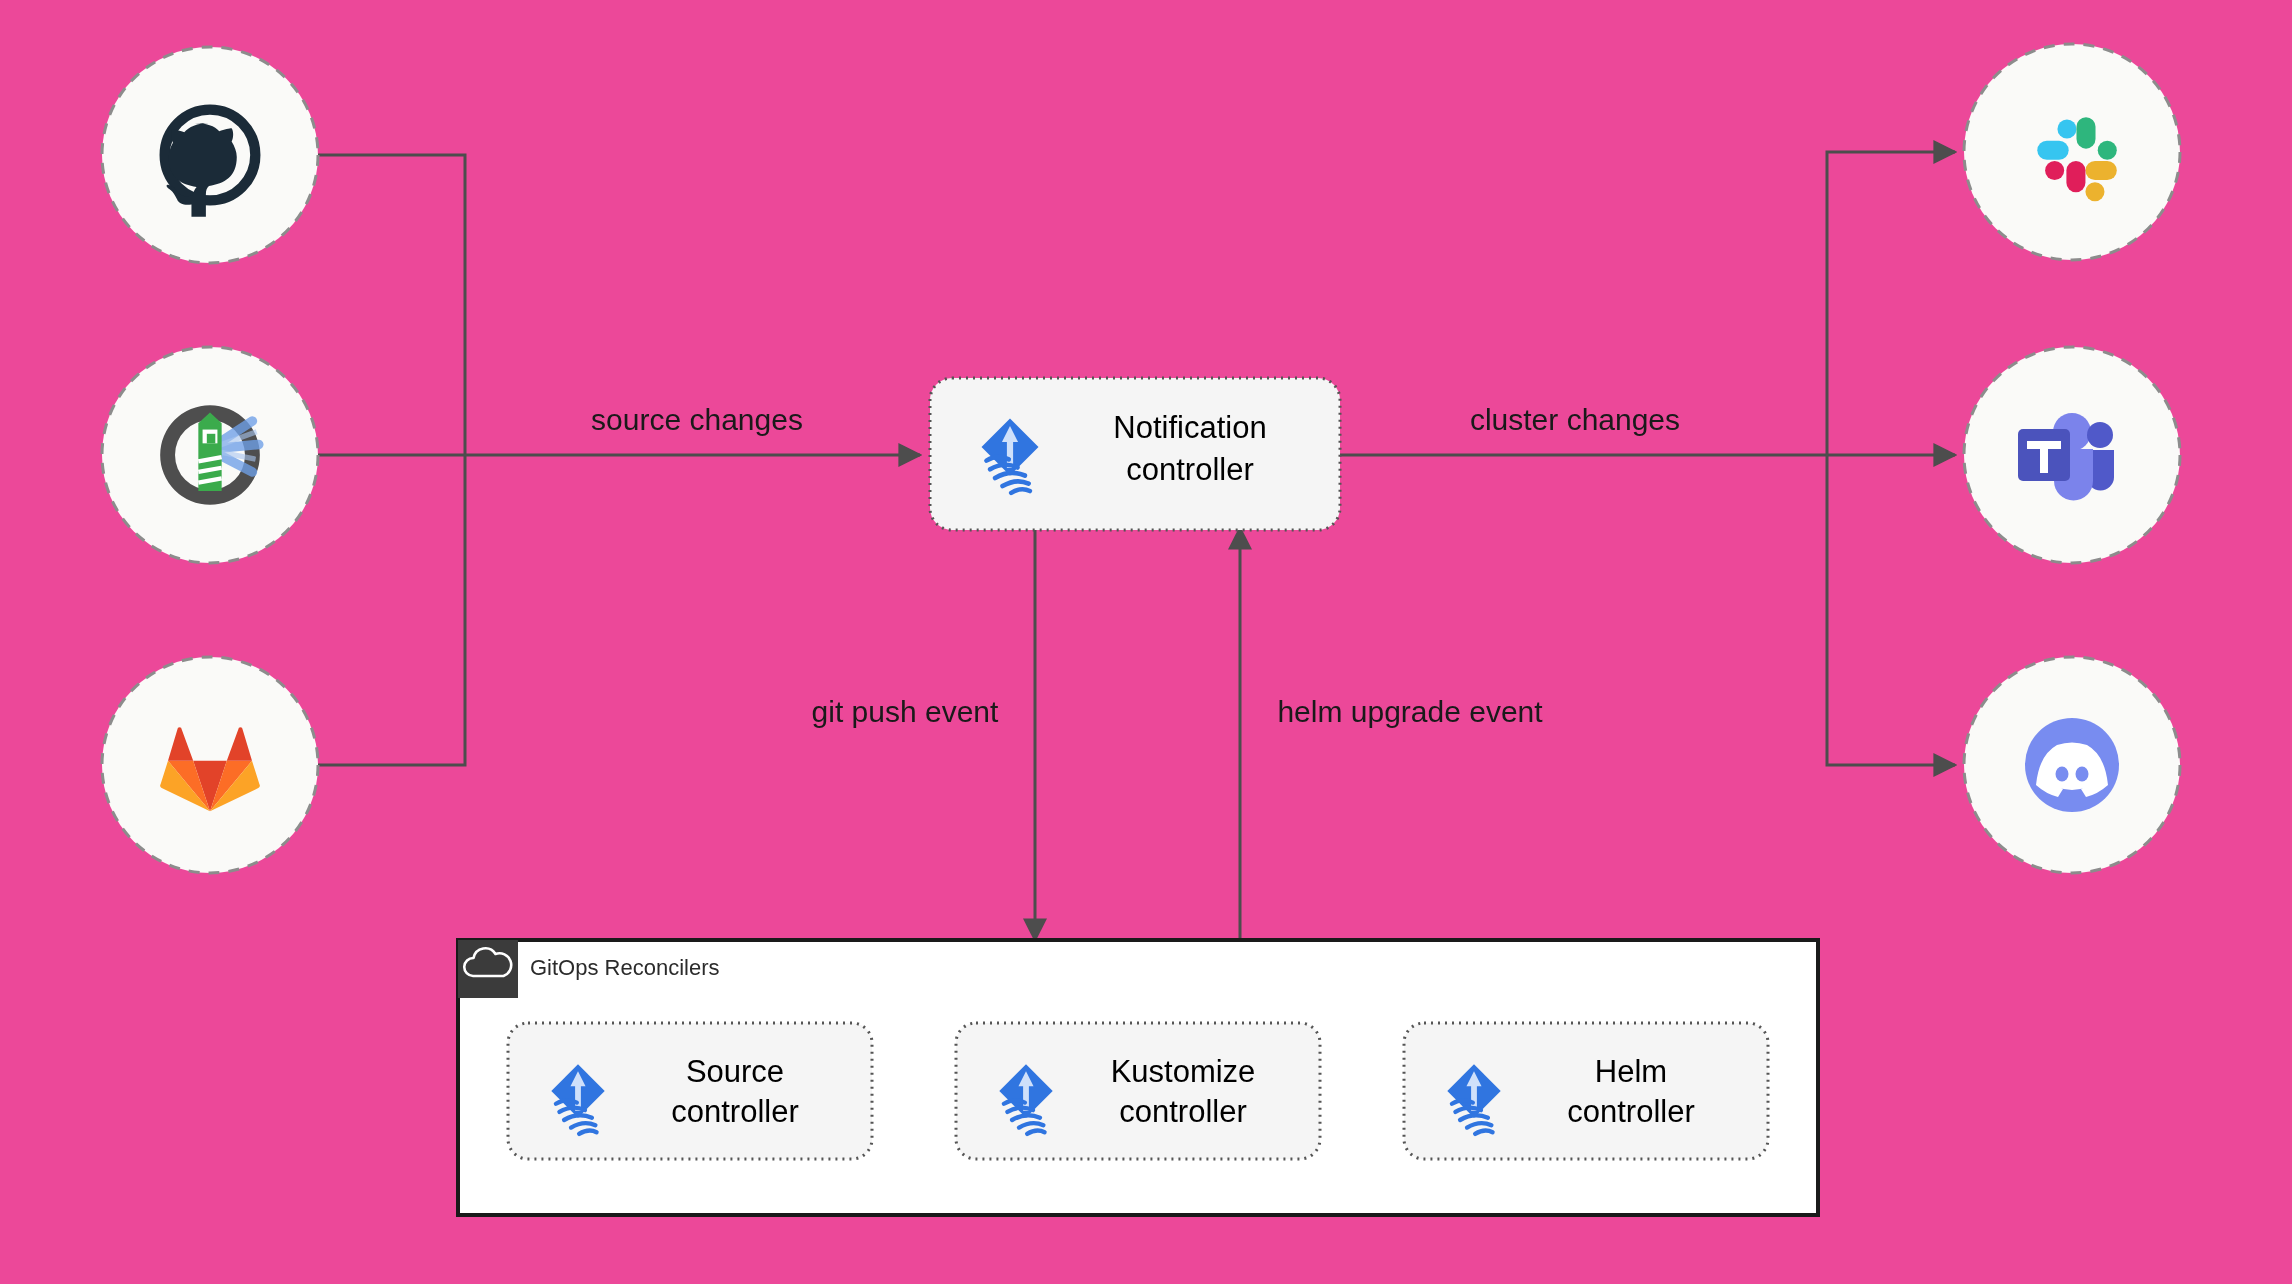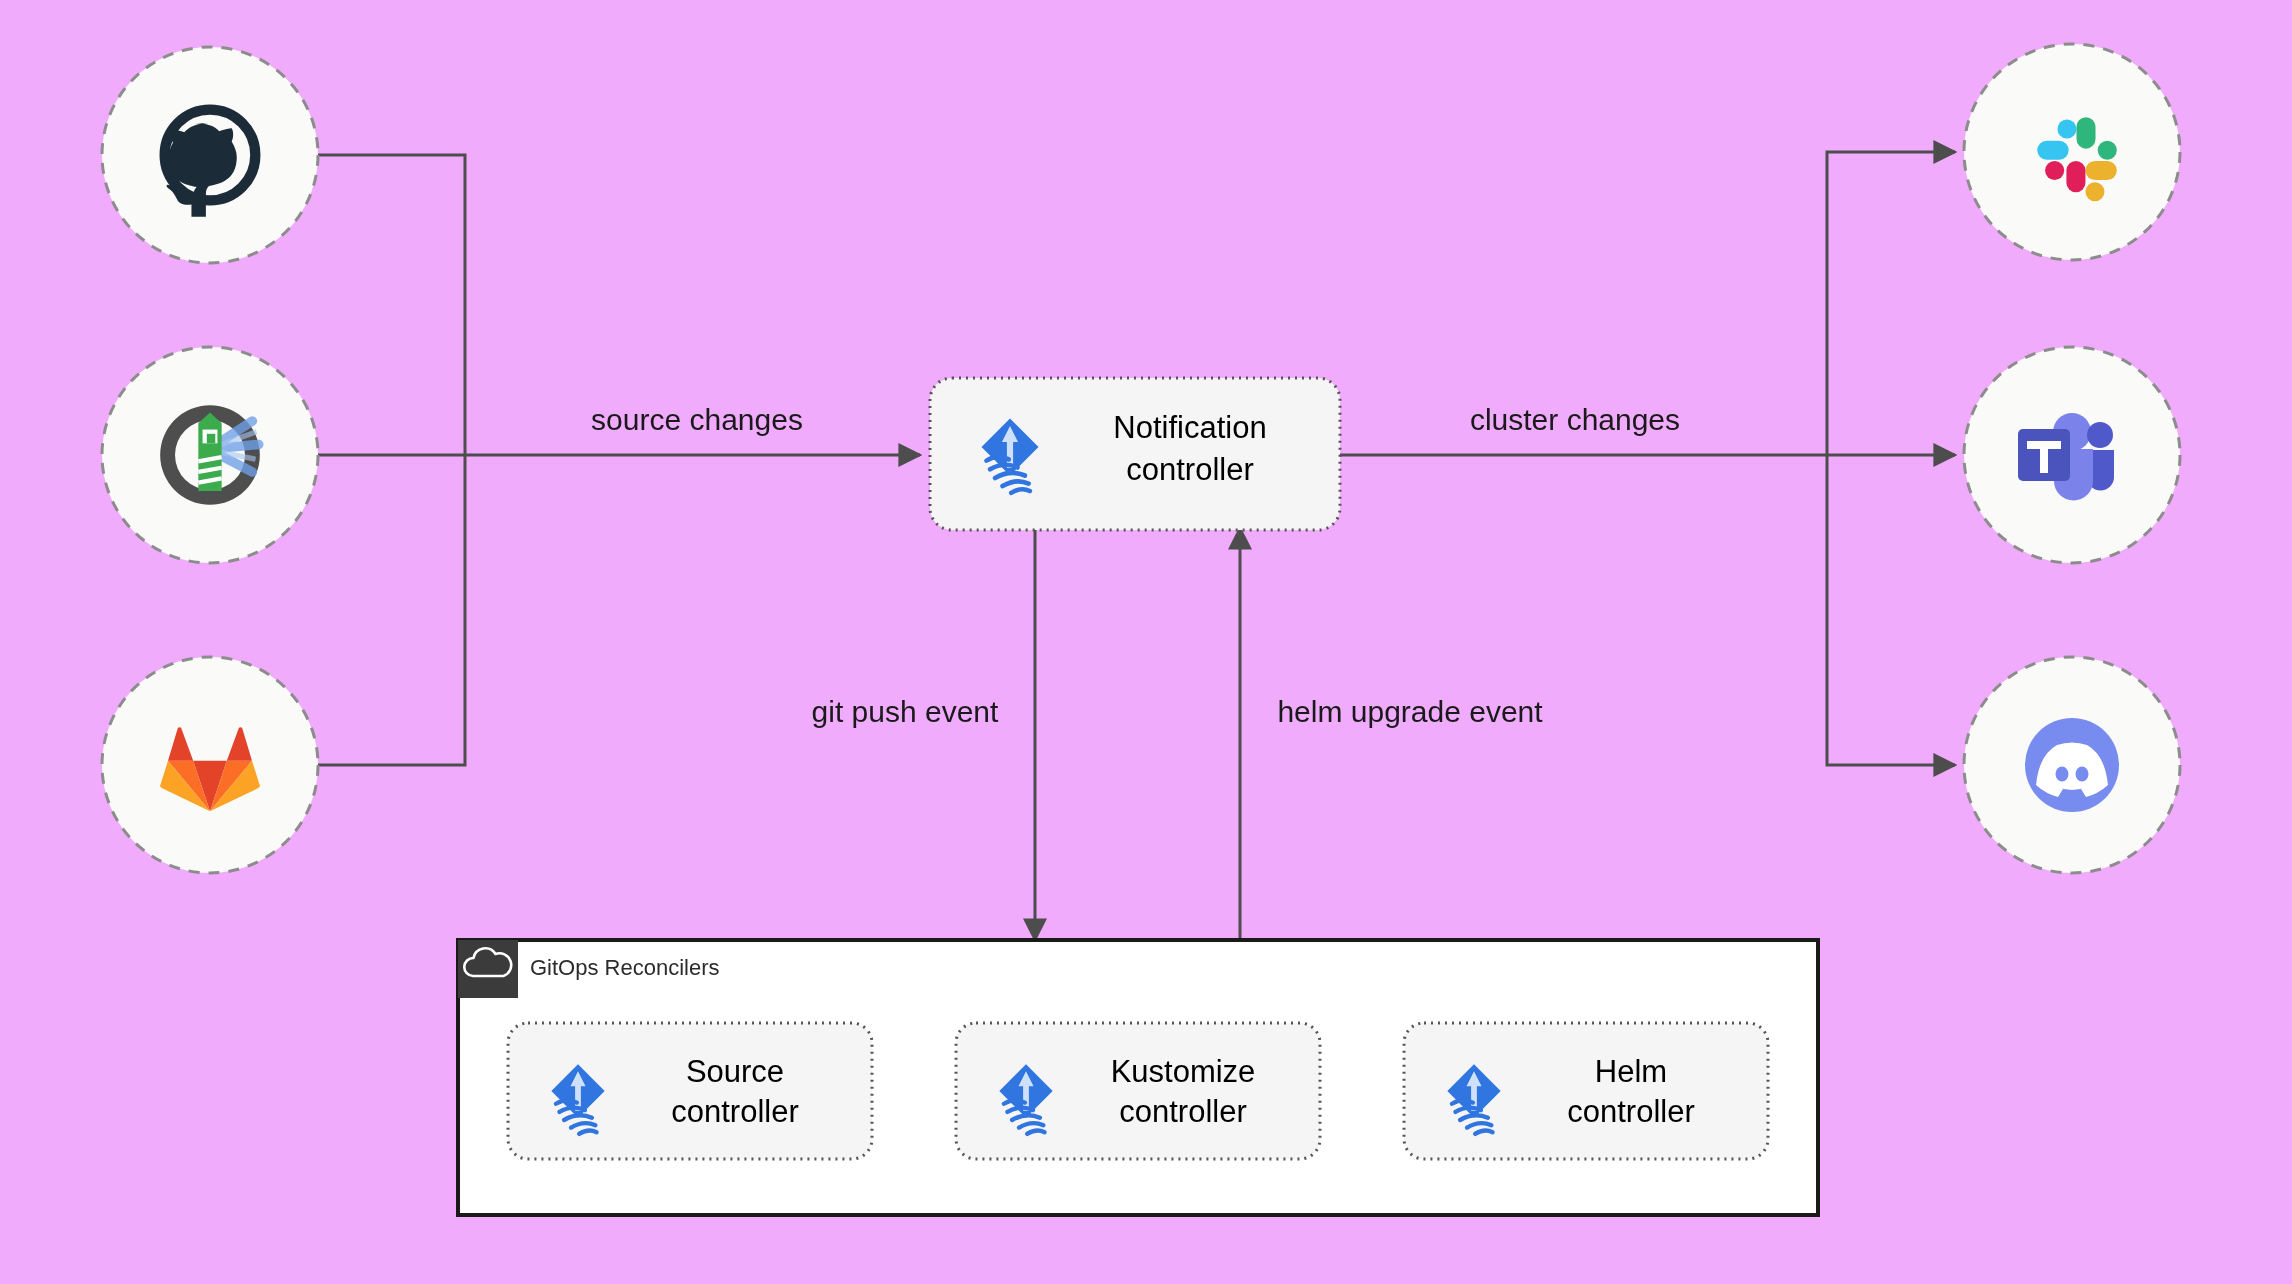--- a/index.html
+++ b/index.html
@@ -1,17 +1,17 @@
 <!DOCTYPE html>
 <html><head>
 <meta charset="utf-8">
 <style>
   html,body{margin:0;padding:0;background:#ffffff;}
   body{width:2292px;height:1284px;overflow:hidden;font-family:"Liberation Sans","DejaVu Sans",sans-serif;}
-  #stage{position:relative;width:2292px;height:1284px;background:#f0abfc;}
+  #stage{position:relative;width:2292px;height:1284px;background:#ec4899;}
   svg{position:absolute;top:0;left:0;width:2292px;height:1284px;display:block;}
   .edge-label{font-family:"Liberation Sans","DejaVu Sans",sans-serif;font-size:30px;fill:#1a1a1a;text-anchor:middle;dominant-baseline:middle;}
   .node-label{font-family:"Liberation Sans","DejaVu Sans",sans-serif;font-size:31px;fill:#000000;text-anchor:middle;dominant-baseline:middle;}
   .group-label{font-family:"Liberation Sans","DejaVu Sans",sans-serif;font-size:22px;fill:#2b2b2b;dominant-baseline:middle;}
 </style>
 </head>
 <body>
 
 <div id="stage">
 <svg viewBox="0 0 2292 1284" xmlns="http://www.w3.org/2000/svg">

